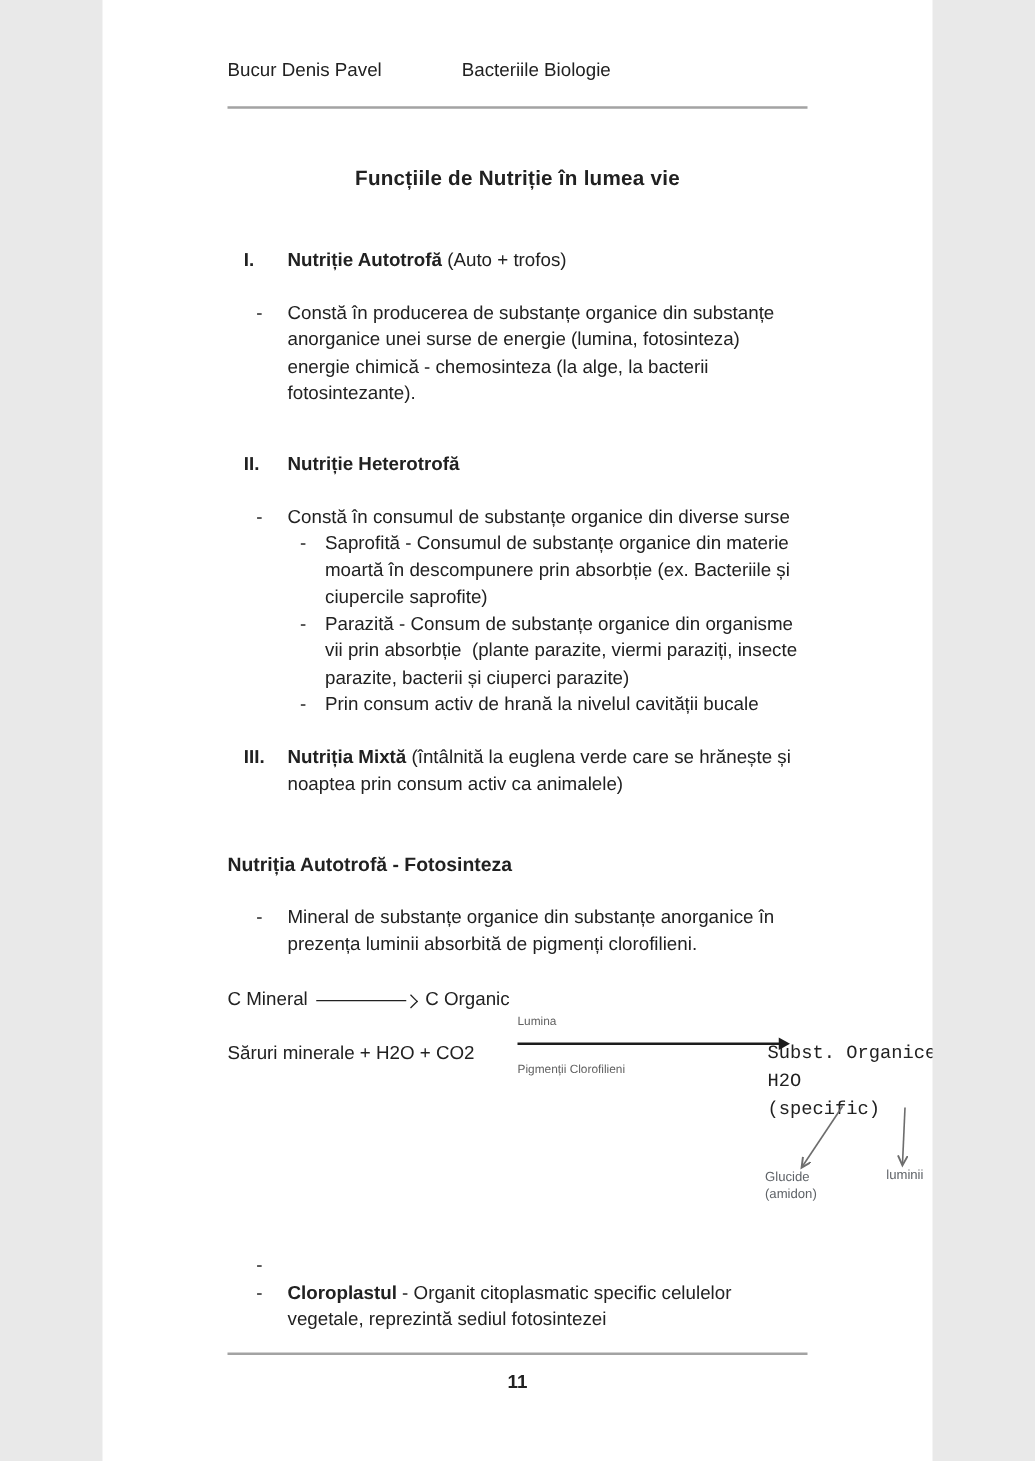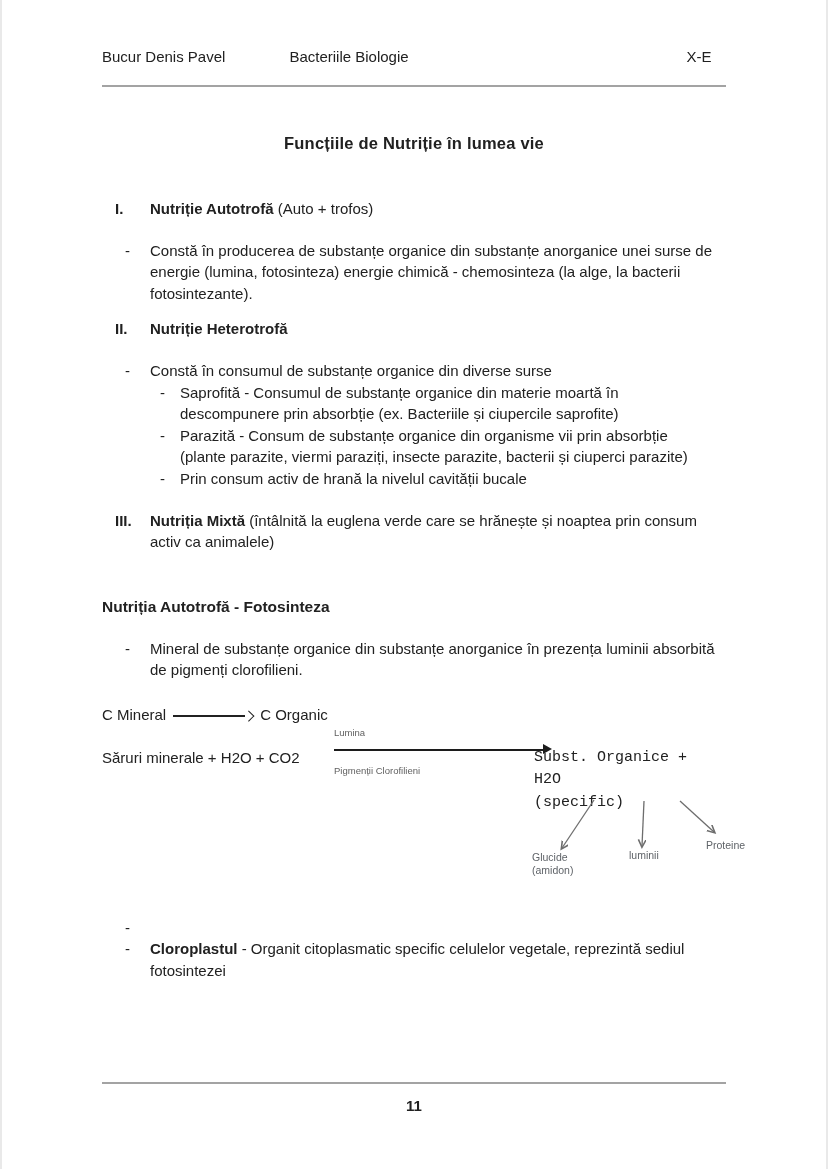--- a/index.html
+++ b/index.html
@@ -1,18 +1,18 @@
 <!DOCTYPE html>
 <html><head>
 <meta charset="utf-8">
 <style>
   * { margin:0; padding:0; box-sizing:border-box; }
   html,body { background:#e9e9e9; }
   .page {
-    position:relative; width:824px; height:1169px; margin:0 auto;
+    position:relative; width:664px; height:1169px; margin:0 auto;
     background:#ffffff; overflow:hidden;
     font-family:"Liberation Sans", sans-serif;
     color:#212121; font-size:15px; line-height:21.5px;
   }
   
   .header { position:relative; height:66px; }
   .header span { position:absolute; top:46px; white-space:nowrap; }
   .h-left  { left:100px; }
   .h-center{ left:347px; transform:translateX(-50%); }
   .h-right { left:697px; transform:translateX(-50%); }
@@ -27,21 +27,21 @@
   
   .orow { display:grid; grid-template-columns:35px 1fr; padding:0 100px 0 113px; }
   .orow .num { font-weight:bold; }
   .orow p b { font-weight:bold; }
   .brow { display:grid; grid-template-columns:25px 1fr; padding:0 100px 0 123px; }
   .brow.sub { grid-template-columns:20px 1fr; padding:0 105px 0 158px; }
   .brow p, .orow p, .brow .dash, .orow .num { white-space:pre-wrap; }
 
   .mt-i    { margin-top:44px; }
   .mt-b1   { margin-top:20px; }
-  .mt-ii   { margin-top:14px; }
+  .mt-ii   { margin-top:35px; }
   .mt-b2   { margin-top:20.5px; }
   .mt-iii  { margin-top:20.5px; }
 
   .sub-heading {
     margin:43.5px 100px 0 100px;
     font-size:15.5px; font-weight:bold; line-height:21.5px;
   }
   .mt-b3 { margin-top:20px; }
 
   

